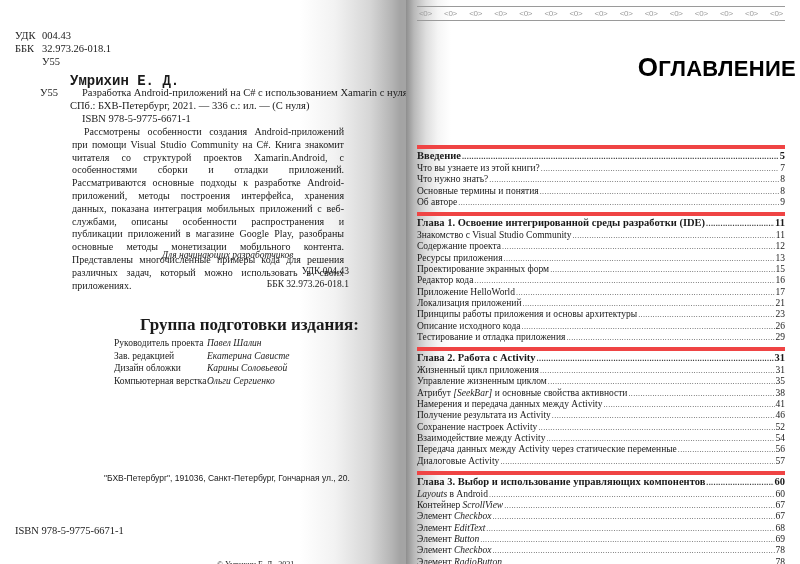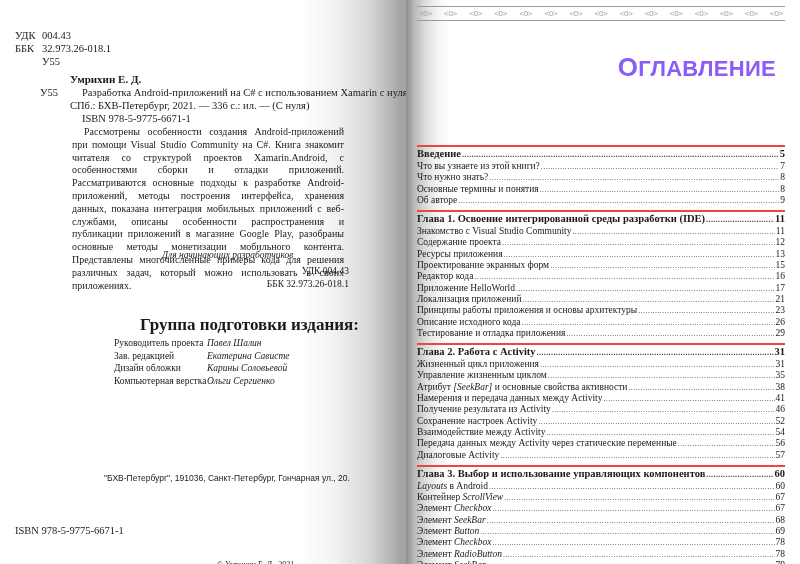--- a/index.html
+++ b/index.html
@@ -16,21 +16,21 @@
     .page-right {
       position: relative; width: 400px; height: 564px;
       background: linear-gradient(to right, #8e8e8e 0px, #b8b8b8 8px, #dedede 20px, #f5f5f5 32px, #ffffff 45px, #ffffff 100%);
     }
 
     .abs { position: absolute; white-space: nowrap; }
 
     .cls { font-size: 10.5px; line-height: 13px; }
     .cls .lbl { display: inline-block; width: 27px; }
 
-    .author { font-weight: bold; font-size: 11px; }
+    .author { font-weight: bold; font-size: 14px; font-family: Liberation Mono, monospace; }
     .bib { font-size: 10.5px; line-height: 13px; }
 
     .abstract {
       position: absolute; left: 72px; top: 126px; width: 272px;
       font-size: 10px; line-height: 12.8px; text-align: justify; text-indent: 12px;
       white-space: normal;
     }
     .audience { font-style: italic; font-size: 9.5px; }
     .rightcls { font-size: 9.5px; line-height: 13px; text-align: right; }
 
@@ -47,39 +47,39 @@
     
     .ornament {
       position: absolute; left: 417px; top: 6px; width: 368px; height: 15px;
       border-top: 1.5px solid #9a9a9a; border-bottom: 1.5px solid #9a9a9a;
       display: flex; justify-content: space-between; align-items: center; padding: 0 2px;
       font-family: "Liberation Sans", "DejaVu Sans", sans-serif; font-size: 8px; color: #9a9a9a;
       letter-spacing: -0.3px;
     }
     .ornament span { display: inline-block; }
     .toc-title {
-      position: absolute; right: 24px; top: 52px;
+      position: absolute; right: 4px; top: 52px;
       font-family: "Liberation Sans", "DejaVu Sans", sans-serif; font-weight: bold;
-      font-size: 22px; color: #8b5cf6; letter-spacing: 0.3px;
+      font-size: 22px; color: #000000; letter-spacing: 0.3px;
     }
     .toc-title .cap { font-size: 26px; }
 
     .toc { position: absolute; left: 417px; top: 145px; width: 368px; }
     .toc .section { margin-bottom: 4px; }
     .toc .row {
       display: flex; align-items: baseline; font-size: 9.5px; line-height: 10.3px;
     }
     .toc .row .t { white-space: nowrap; }
     .toc .row .dots {
       flex: 1; overflow: hidden; white-space: nowrap; margin: 0 1px;
       font-size: 8px; color: #333; letter-spacing: 0.4px;
     }
     .toc .row .dots::after { content: "........................................................................................................................................................................................................"; }
     .toc .row .p { white-space: nowrap; text-align: right; }
-    .toc .row.head { font-weight: bold; font-size: 10.5px; line-height: 12px; border-top: 2px solid #ef4444; padding-top: 1px; }
+    .toc .row.head { font-weight: bold; font-size: 10.5px; line-height: 12px; border-top: 4px solid #ef4444; padding-top: 1px; }
     .toc .row.head .dots { font-weight: bold; }
     .toc em { font-style: italic; }
   </style>
 </head>
 <body>
 
 <div class="spread">
 
   <div class="page-left">
     <div class="abs cls" style="left:15px; top:29px;">
@@ -307,38 +307,38 @@
         <span class="t"><span>Контейнер </span><em>ScrollView</em><span></span></span>
         <span class="dots"></span>
         <span class="p">67</span>
       </div>
       <div class="row">
         <span class="t"><span>Элемент </span><em>Checkbox</em><span></span></span>
         <span class="dots"></span>
         <span class="p">67</span>
       </div>
       <div class="row">
+        <span class="t"><span>Элемент </span><em>EditText</em><span></span></span>
+        <span class="dots"></span>
+        <span class="p">68</span>
+      </div>
+      <div class="row">
+        <span class="t"><span>Элемент </span><em>Button</em><span></span></span>
+        <span class="dots"></span>
+        <span class="p">69</span>
+      </div>
+      <div class="row">
+        <span class="t"><span>Элемент </span><em>Checkbox</em><span></span></span>
+        <span class="dots"></span>
+        <span class="p">78</span>
+      </div>
+      <div class="row">
+        <span class="t"><span>Элемент </span><em>RadioButton</em><span></span></span>
+        <span class="dots"></span>
+        <span class="p">78</span>
+      </div>
+      <div class="row">
         <span class="t"><span>Элемент </span><em>SeekBar</em><span></span></span>
         <span class="dots"></span>
-        <span class="p">68</span>
-      </div>
-      <div class="row">
-        <span class="t"><span>Элемент </span><em>Button</em><span></span></span>
-        <span class="dots"></span>
-        <span class="p">69</span>
-      </div>
-      <div class="row">
-        <span class="t"><span>Элемент </span><em>Checkbox</em><span></span></span>
-        <span class="dots"></span>
-        <span class="p">78</span>
-      </div>
-      <div class="row">
-        <span class="t"><span>Элемент </span><em>RadioButton</em><span></span></span>
-        <span class="dots"></span>
-        <span class="p">78</span>
-      </div>
-      <div class="row">
-        <span class="t"><span>Элемент </span><em>SeekBar</em><span></span></span>
-        <span class="dots"></span>
         <span class="p">79</span>
       </div>
     </div>
   </div>
 
 </body></html>

